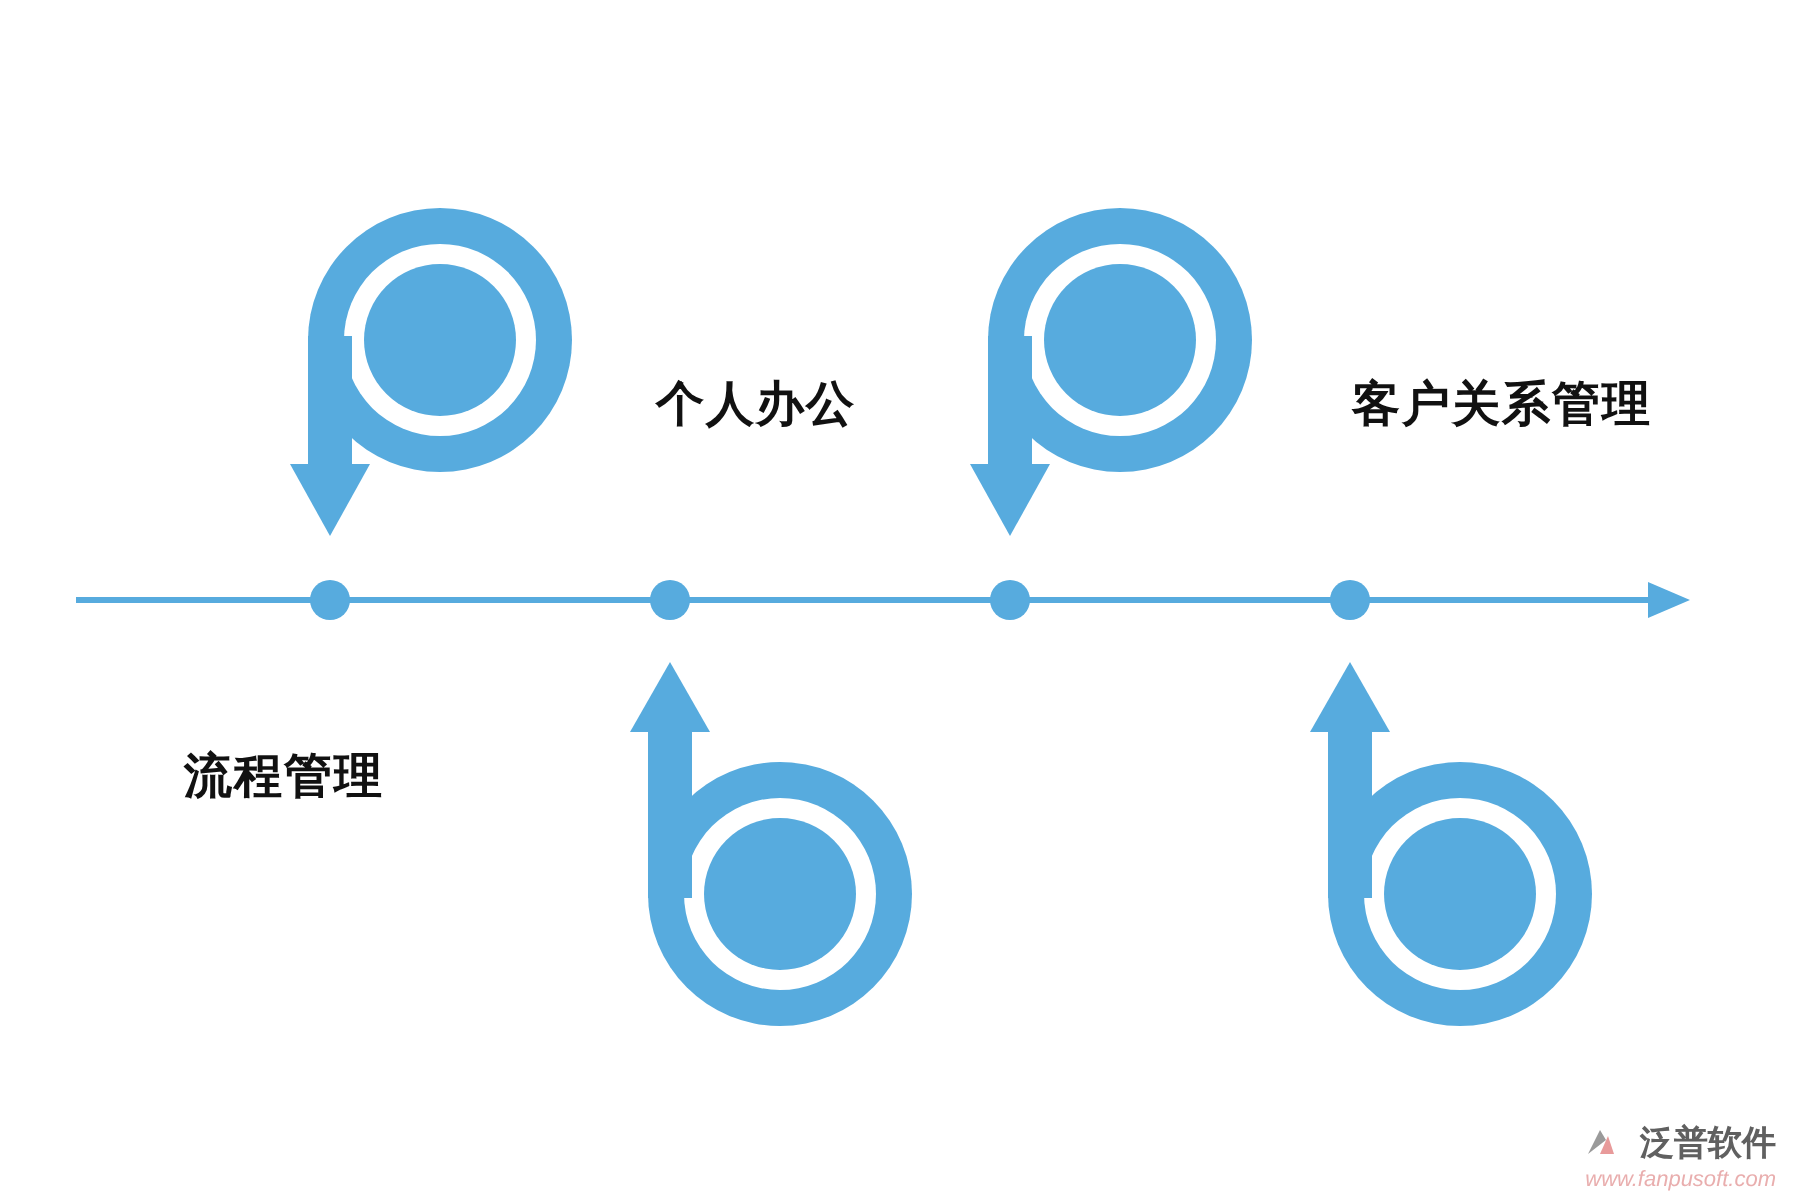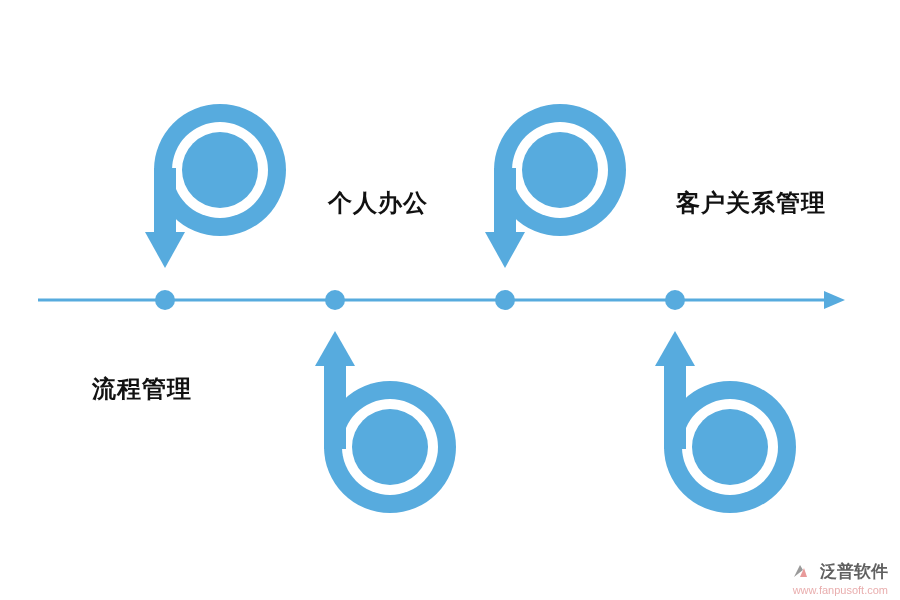--- a/index.html
+++ b/index.html
@@ -44,20 +44,21 @@
   }
   .watermark-brand{
     font-size:17px;
     font-weight:bold;
     color:var(--watermark-brand);
   }
   .watermark-url{
     font-size:11px;
     color:var(--watermark-url);
     margin-top:1px;
+    font-style:italic;
   }
 </style>
 </head>
 <body>
 
 <div class="canvas">
 
   <svg class="diagram-svg" width="900" height="600" viewBox="0 0 900 600">
 
     <g>

